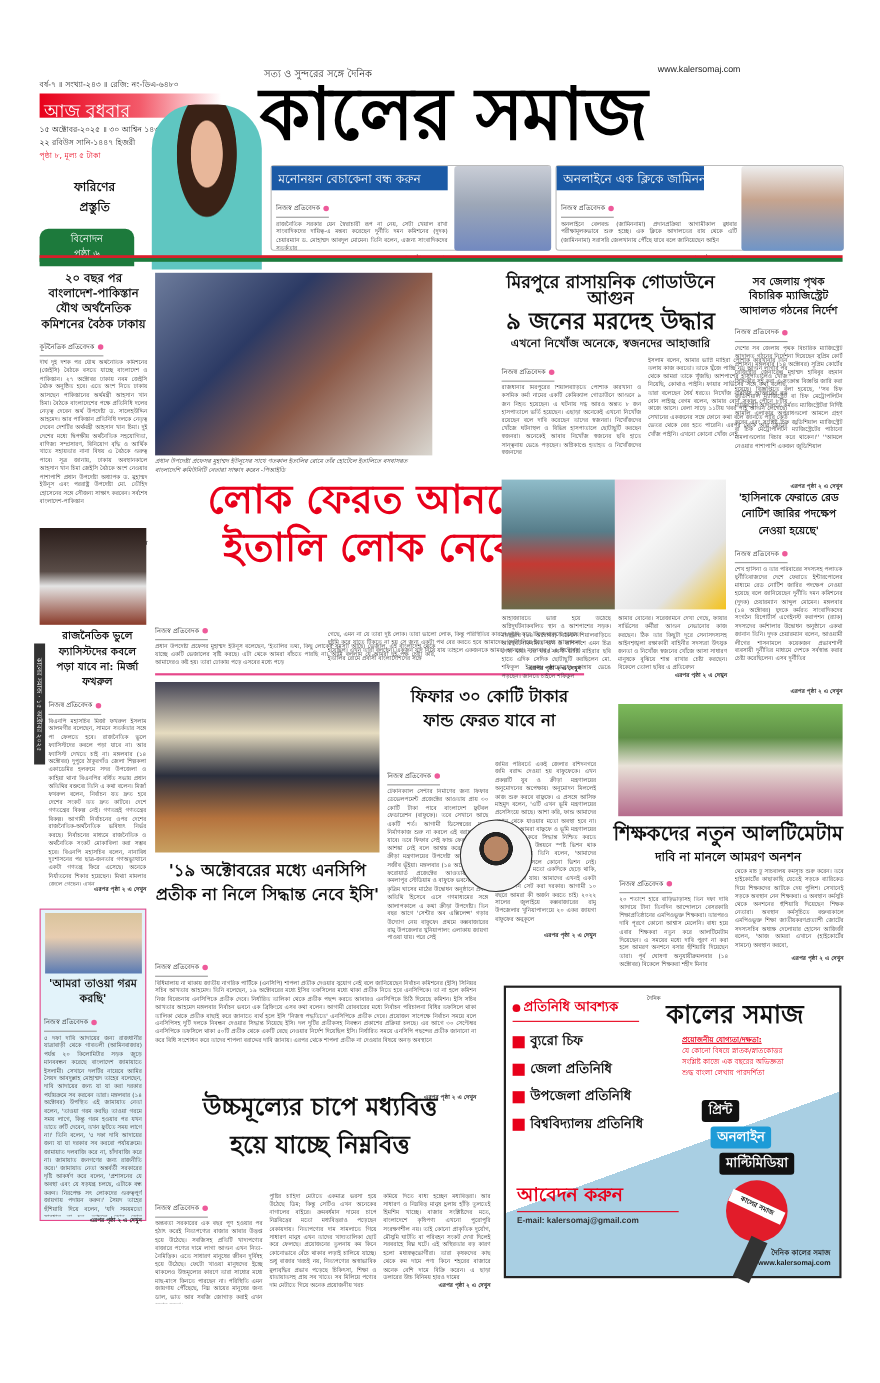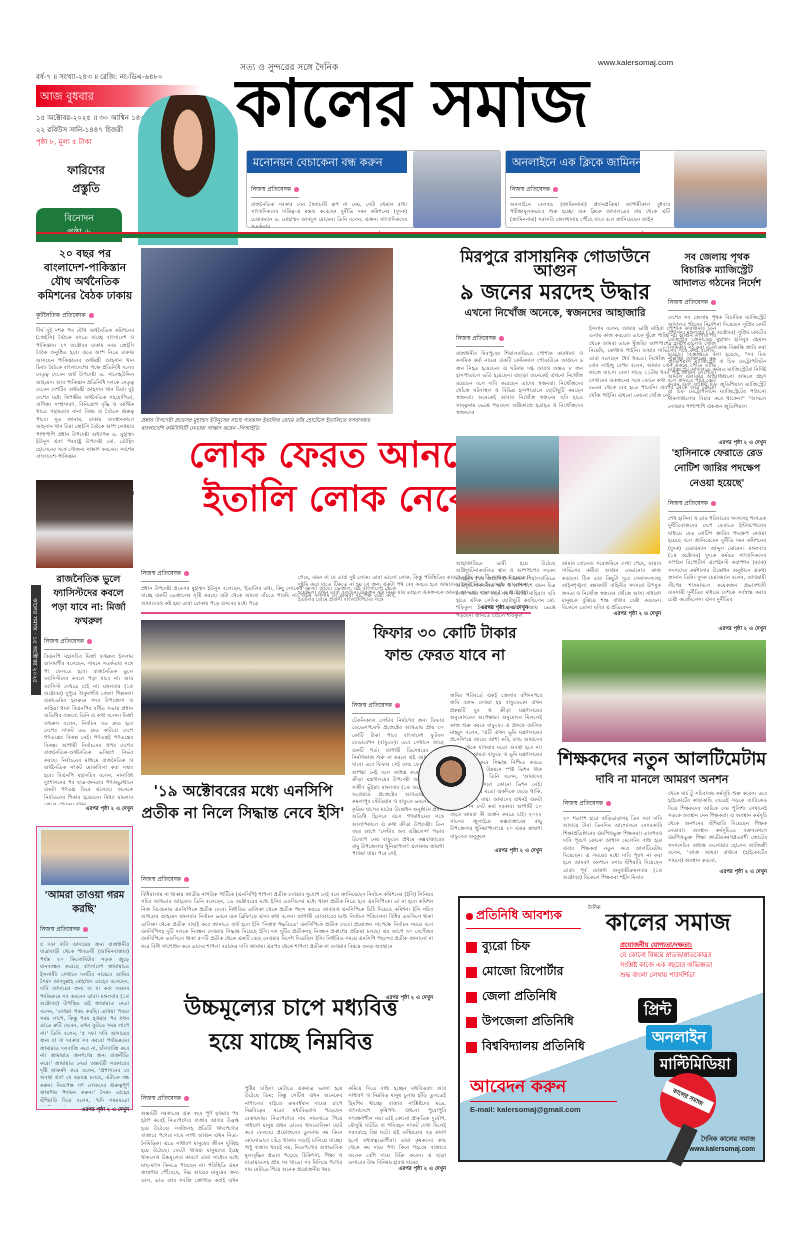--- a/index.html
+++ b/index.html
@@ -2,21 +2,21 @@
 <html><head>
 <meta charset="utf-8">
 <style>
   * { box-sizing: border-box; margin: 0; padding: 0; }
   html, body { width: 800px; height: 1257px; background: #fff; overflow: hidden; }
   body { font-family: "DejaVu Sans", sans-serif; color: #111; position: relative; }
   .abs { position: absolute; }
 
   
   .meta-line { left: 36px; top: 71px; font-size: 7px; color: #222; }
-  .today-bar { left: 36px; top: 85px; width: 165px; height: 22px; background: linear-gradient(90deg,#e8001a 0%,#f35a6a 55%,#fff 100%); color: #fff; font-size: 11px; padding: 3px 4px; }
+  .today-bar { left: 36px; top: 85px; width: 165px; height: 22px; background: linear-gradient(90deg,#e8001a 0%,#f35a6a 55%,#fff 100%); color: #fff; font-size: 16px; padding: 3px 4px; }
   .date-lines { left: 36px; top: 112px; font-size: 7px; line-height: 12px; color: #222; }
   .date-lines .red { color: #e8001a; }
   .promo-title { left: 36px; top: 162px; width: 100px; text-align: center; font-size: 11px; line-height: 18px; font-weight: bold; color: #111; }
   .promo-tab { left: 36px; top: 208px; width: 86px; height: 34px; background: #1d7a3c; color: #fff; border-radius: 8px 8px 0 0; text-align: center; font-size: 9px; line-height: 14px; padding-top: 3px; }
   .actress { left: 138px; top: 95px; width: 100px; height: 150px; border-radius: 40px 40px 0 0; background: radial-gradient(ellipse at 50% 30%, #e8b79a 0 20%, #3a2216 21% 38%, #5fc6c1 39% 100%); }
   .tagline { left: 240px; top: 60px; font-size: 9px; color: #333; }
   .logo { left: 236px; top: 68px; font-size: 66px; font-weight: bold; letter-spacing: -1px; line-height: 70px; color: #000; font-family: "DejaVu Serif", serif; }
   .website { left: 598px; top: 58px; font-size: 8px; color: #222; font-family: "Liberation Sans", sans-serif; }
 
   .brief-box { border: 1px solid #bbb; border-radius: 3px; }
@@ -31,21 +31,21 @@
   .hl-black { color: #111; font-weight: bold; text-align: center; font-family: "DejaVu Serif", serif; }
   .hl-red { color: #e8001a; font-weight: bold; text-align: center; font-family: "DejaVu Serif", serif; }
   .photo { background: linear-gradient(135deg,#6d7c9c 0%,#2c3a64 35%,#8c5b4a 60%,#d9d6cf 100%); }
   .caption { font-size: 5.5px; font-style: italic; color: #333; line-height: 8px; }
   .pink-rule { background: #e6488b; height: 2px; }
   .side-banner { left: 31px; top: 585px; width: 10px; height: 110px; background: #333; color: #fff; font-size: 6px; writing-mode: vertical-rl; text-align: center; }
   .highlight-box { border: 1px solid #e6488b; background: #e3f3fa; }
   .ad-box { border: 2px solid #222; background: linear-gradient(160deg,#fff 0 55%, #a9cfe3 55% 100%); }
   .ad-item { display: flex; align-items: center; font-size: 12px; font-weight: bold; color: #111; margin-bottom: 5px; }
   .ad-sq { width: 11px; height: 11px; background: #e8001a; margin-right: 5px; }
-  .pill { display: inline-block; color: #fff; font-weight: bold; font-size: 15px; padding: 0 6px; border-radius: 3px; text-align: center; }
+  .pill { display: inline-block; color: #fff; font-weight: bold; font-size: 12px; padding: 0 6px; border-radius: 3px; text-align: center; }
 </style>
 </head>
 <body>
 
 <div class="abs meta-line">বর্ষ-৭ ॥ সংখ্যা-২৪৩ ॥ রেজি: নং-ডিএ-৬৪৮০</div>
 <div class="abs today-bar">আজ বুধবার</div>
 <div class="abs date-lines">
   <div>১৫ অক্টোবর-২০২৫ ॥ ৩০ আশ্বিন ১৪৩২</div>
   <div>২২ রবিউস সানি-১৪৪৭ হিজরী</div>
   <div class="red">পৃষ্ঠা ৮, মূল্য ৫ টাকা</div>
@@ -242,24 +242,20 @@
     <span style="font-size:5px;vertical-align:top;">দৈনিক</span>
     <span style="font-size:23px;font-weight:bold;font-family:'DejaVu Serif',serif;">কালের সমাজ</span>
   </div>
   <div style="margin-top:8px;text-align:center;">
     <div class="ad-item">
         <span class="ad-sq"></span>
         <span>ব্যুরো চিফ</span>
       </div>
     <div class="ad-item">
         <span class="ad-sq"></span>
-        <span>মোজো রিপোর্টার</span>
-      </div>
-    <div class="ad-item">
-        <span class="ad-sq"></span>
         <span>জেলা প্রতিনিধি</span>
       </div>
     <div class="ad-item">
         <span class="ad-sq"></span>
         <span>উপজেলা প্রতিনিধি</span>
       </div>
     <div class="ad-item">
         <span class="ad-sq"></span>
         <span>বিশ্ববিদ্যালয় প্রতিনিধি</span>
       </div>

